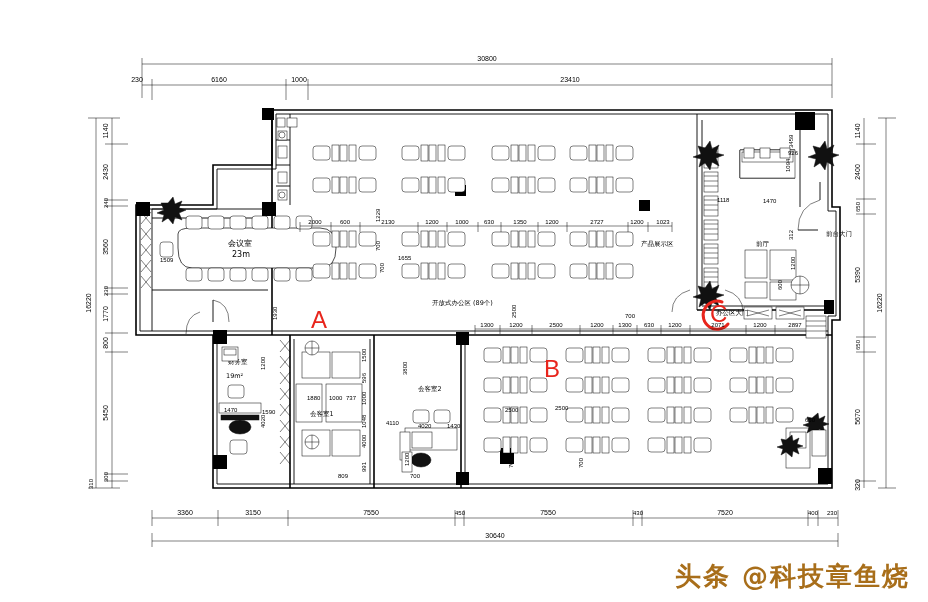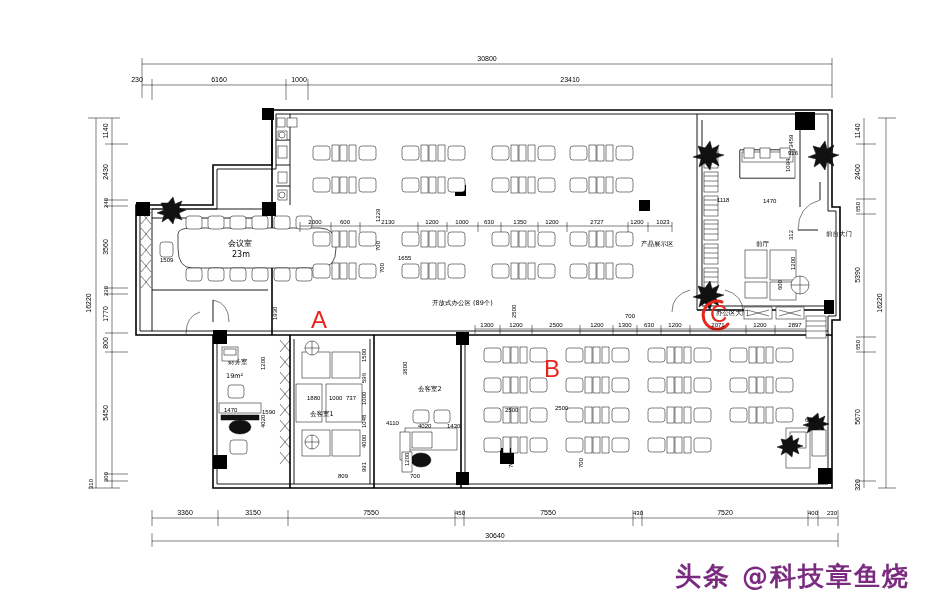--- a/index.html
+++ b/index.html
@@ -15,21 +15,21 @@
   .wall{fill:none;stroke:#000;stroke-width:1.6;}
   .wallthin{fill:none;stroke:#000;stroke-width:0.9;}
   .hair{fill:none;stroke:#000;stroke-width:0.5;}
   .dimline{stroke:#000;stroke-width:0.5;fill:none;}
   .col{fill:#000;}
   .furn{fill:#ffffff;stroke:#000;stroke-width:0.7;}
   .furnd{fill:#ffffff;stroke:#000;stroke-width:0.5;}
   .dark{fill:#111;stroke:#111;stroke-width:0.5;}
   .redarc{fill:none;stroke:#e8251c;stroke-width:3;stroke-linecap:round;}
   #watermark{position:absolute;right:18px;bottom:8px;font-size:26px;
-      color:#701a75;font-family:"DejaVu Sans",sans-serif;font-weight:bold;
+      color:#a16207;font-family:"DejaVu Sans",sans-serif;font-weight:bold;
       letter-spacing:2px;opacity:.92;white-space:nowrap;}
 </style>
 </head>
 <body>
 
 <div id="stage">
 
 <svg width="928" height="602">
 
   <g>

